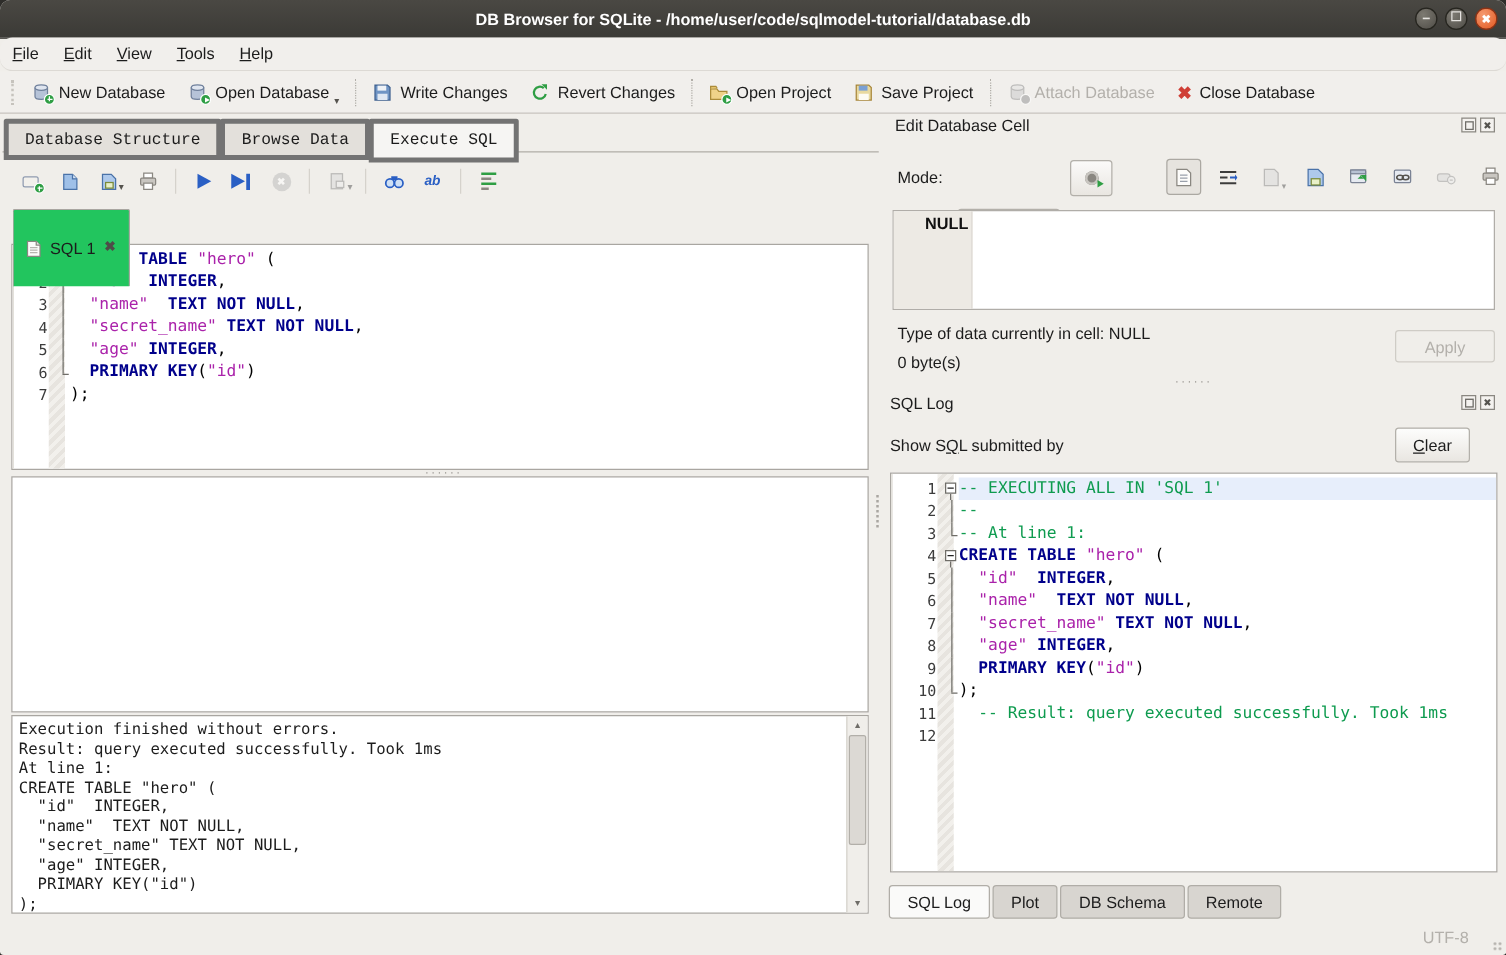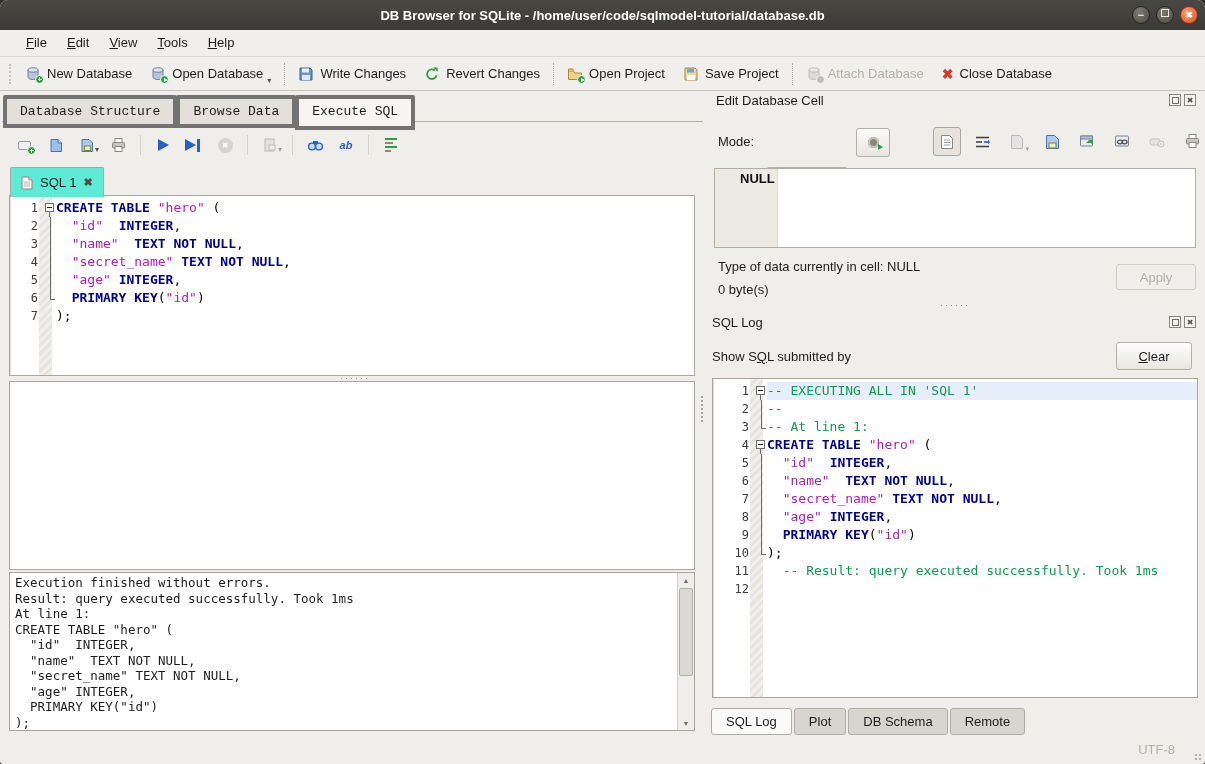--- a/index.html
+++ b/index.html
@@ -14,21 +14,21 @@
   .win-controls{position:absolute;right:7px;top:6px;display:flex;gap:6px;}
   .wbtn{width:18px;height:18px;border-radius:50%;display:grid;place-items:center;
     font-size:11px;line-height:1;color:#e6e4e0;box-sizing:border-box;
     background:radial-gradient(circle at 35% 30%,#7d7a72,#4e4c46);border:1px solid #26251f;}
   .wbtn.max::before{content:"";width:6px;height:6px;border:1px solid #e6e4e0;}
   .wbtn.close{background:radial-gradient(circle at 35% 30%,#f59a70,#e2571f);
     border-color:#8c3214;color:#fff;font-size:9px;font-weight:bold;}
 
   
   .menubar{position:absolute;left:0;top:30px;right:0;height:26px;background:#f1efec;
-    border-bottom:1px solid #dcd9d4;display:flex;align-items:stretch;padding-left:16px;}
+    border-bottom:1px solid #dcd9d4;display:flex;align-items:stretch;padding-left:0;border-radius:10px;}
   .menu-item{display:inline-block;padding:0 10px;line-height:25px;}
   .menu-item::first-letter{text-decoration:underline;}
 
   
   .toolbar{position:absolute;left:0;top:57px;right:0;height:33px;background:#f1efec;
     border-bottom:1px solid #c7c4bf;display:flex;align-items:center;padding:0 4px;}
   .thandle{border-left:2px dotted #c6c3bd;height:20px;margin:0 5px;}
   .tsep{border-left:1px dotted #b1aea8;height:22px;margin:0 4px;}
   .tbtn{display:flex;align-items:center;gap:6px;padding:0 9px;height:28px;position:relative;white-space:nowrap;}
   .tbtn.disabled{color:#b3b0ab;}
@@ -61,23 +61,23 @@
   .play{width:0;height:0;border-left:11px solid #2a5fc4;border-top:6.5px solid transparent;border-bottom:6.5px solid transparent;}
   .playbar{width:3px;height:13px;background:#2a5fc4;margin-left:1px;}
   .stopc{width:15px;height:15px;border-radius:50%;background:#bcb9b5;color:#fff;font-size:8px;font-weight:bold;
     display:grid;place-items:center;}
   .ab{color:#2a5fc4;font-weight:bold;font-size:11px;font-style:italic;}
   .fmt{display:flex;flex-direction:column;gap:2px;}
   .fmt i{display:block;height:2px;background:#2f9e44;}
   .fmt i:nth-child(2){width:8px;background:#8a8781;}
   .fmt i:nth-child(1){width:12px;} .fmt i:nth-child(3){width:12px;} .fmt i:nth-child(4){width:6px;background:#8a8781;}
 
-  .sql1-tab{position:absolute;left:10px;top:167px;height:29px;background:#5eead4;
+  .sql1-tab{position:absolute;left:10px;top:167px;height:29px;background:#22c55e;
     border:1px solid #a9a6a1;border-bottom:none;border-radius:2px 2px 0 0;z-index:2;
-    display:flex;align-items:center;gap:7px;padding:0 10px;}
+    display:flex;align-items:center;gap:7px;padding:16px 10px;}
   .tab-close{color:#4e4c48;font-size:11px;font-weight:bold;line-height:1;}
 
   
   .codebox{position:absolute;background:#fff;border:1px solid #a9a6a1;overflow:hidden;
     font-family:"DejaVu Sans Mono",monospace;}
   .gcol{position:absolute;top:0;bottom:0;left:0;background:#efece7;border-right:1px solid #dedbd5;}
   .fcol{position:absolute;top:0;bottom:0;background:repeating-linear-gradient(135deg,#f2f0ec 0 3px,#e7e4df 3px 6px);}
   .rows{position:absolute;inset:0;padding-top:3px;}
   .cl{display:flex;height:18px;line-height:18px;position:relative;}
   .ln{text-align:right;padding-right:5px;color:#3c3c3c;flex:none;font-size:12px;}
@@ -522,21 +522,21 @@
   <div class="dockics" style="right:9px;top:316px;">
     <span class="dock-ic ic-float"></span>
     <span class="dock-ic">✖</span>
   </div>
 
   <span style="position:absolute;left:712px;top:349px;"><span>Show S</span><span class="mn">Q</span><span>L submitted by</span></span>
   <div class="combo" style="left:886px;top:342px;width:104px;height:28px;border-radius:10px;">
     <span>User</span>
     <span class="cc">▾</span>
   </div>
-  <span class="btn" style="left:1116px;top:342px;width:76px;height:28px;">
+  <span class="btn" style="left:1116px;top:342px;width:60px;height:28px;">
     <span><span class="mn">C</span><span>lear</span></span>
   </span>
 
   <div class="codebox" style="left:712px;top:378px;width:484px;height:318px;">
     <div class="gcol"></div>
     <div class="fcol" style="left:37px;width:13px;"></div>
     <div class="rows" id="log-code">
         <div class="cl hl">
           <span class="ln">1</span>
           <span class="fold f-start">

